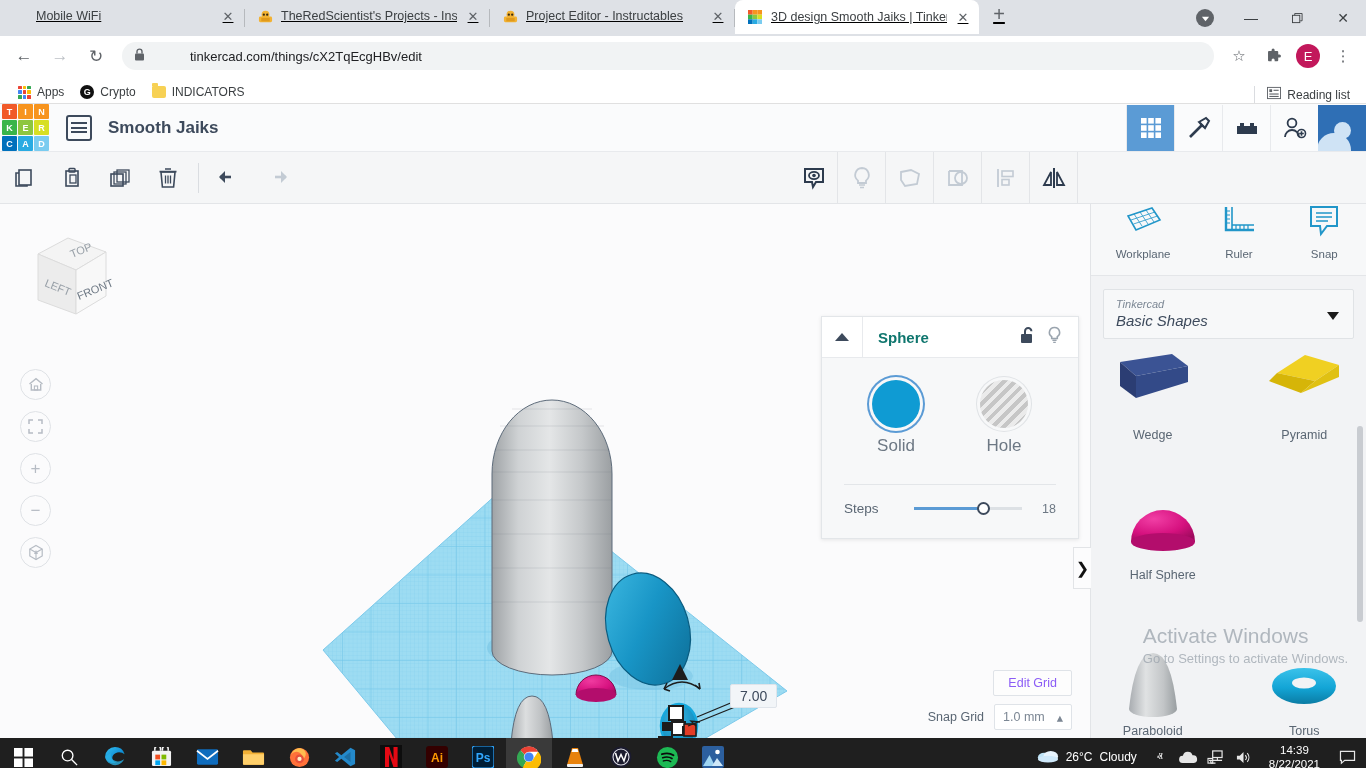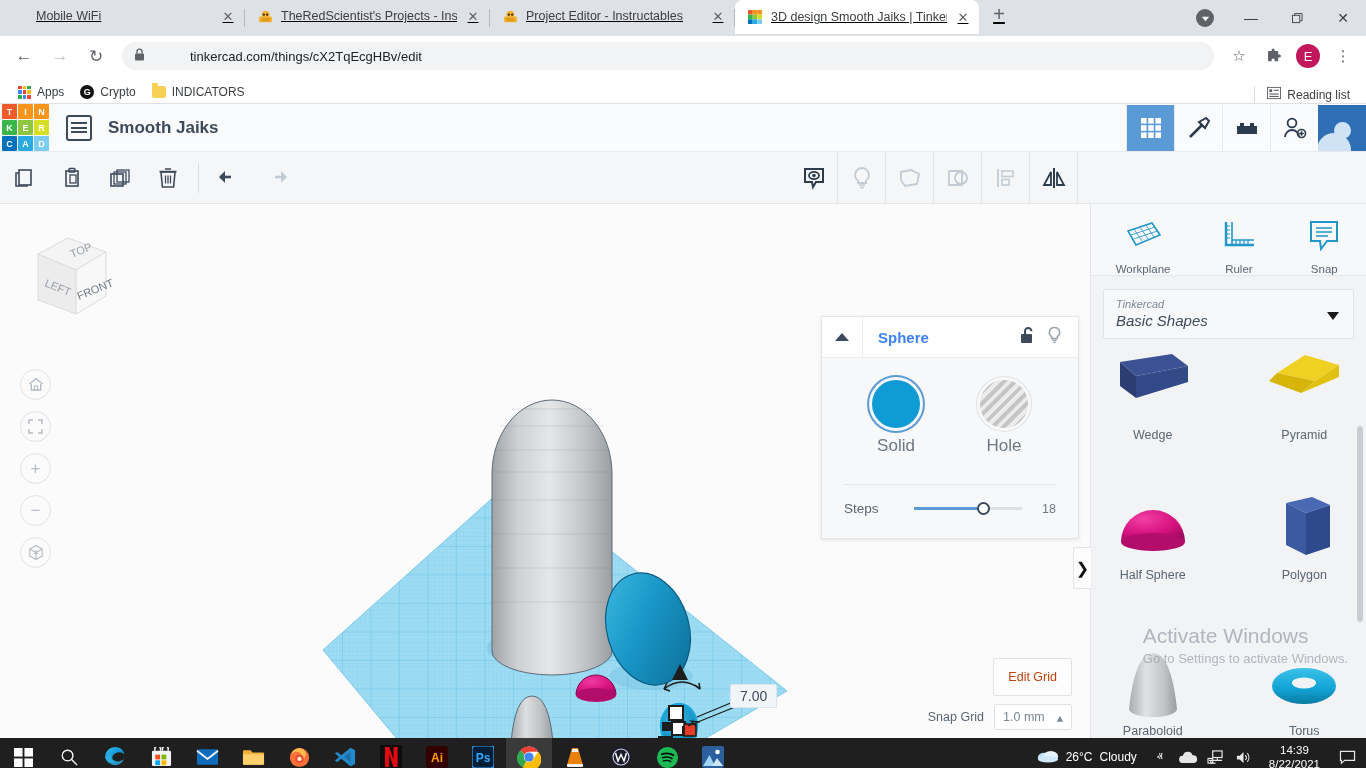--- a/index.html
+++ b/index.html
@@ -223,22 +223,22 @@
     position: absolute; background: #f2f5f8; border: 1px solid #dfe4ea;
     border-radius: 2px; padding: 3px 9px; font-size: 14px; color: #3d4a5c;
   }
 
   .bottombar {
     position: absolute; right: 18px; bottom: 8px;
     display: flex; flex-direction: column; align-items: flex-end; gap: 8px;
     z-index: 6;
   }
   .editgrid-btn {
-    height: 38px; padding: 0 14px; border: 1px solid #dfe3e8;
-    background: #fdfdfd; font-size: 12.5px; color: #c2410c;
+    height: 26px; padding: 0 14px; border: 1px solid #dfe3e8;
+    background: #fdfdfd; font-size: 12.5px; color: #8b5cf6;
     display: flex; align-items: center; border-radius: 2px;
   }
   .snapgrid { display: flex; align-items: center; gap: 10px; font-size: 12.5px; color: #5a6673; }
   .snap-sel {
     border: 1px solid #dfe3e8; background: #fff; height: 26px;
     padding: 0 8px; display: flex; align-items: center; gap: 12px;
     font-size: 12.5px; color: #7c8794; border-radius: 2px;
   }
 
   
@@ -248,21 +248,21 @@
     box-shadow: 0 1px 4px rgba(0,0,0,.09); z-index: 8;
   }
   .insp-head {
     height: 41px; background: #fff; display: flex; align-items: center;
     border-bottom: 1px solid #e8eaed;
   }
   .insp-collapse {
     width: 41px; height: 40px; display: flex; align-items: center;
     justify-content: center; border-right: 1px solid #e8eaed; color: #3d4a5c;
   }
-  .insp-title { font-size: 15px; font-weight: bold; color: #3b82f6; margin-left: 15px; }
+  .insp-title { font-size: 15px; font-weight: bold; color: #0f766e; margin-left: 15px; }
   .insp-icons { margin-left: auto; display: flex; gap: 12px; padding-right: 16px; }
   .insp-body { padding: 14px 0 0; }
   .swatch-row { display: flex; justify-content: space-around; padding: 8px 20px 0; }
   .swatch-wrap { text-align: center; }
   .swatch {
     width: 48px; height: 48px; border-radius: 50%; margin: 0 auto 8px;
   }
   .swatch.solid { background: #0f9bd3; box-shadow: 0 0 0 3px #f7f8f9, 0 0 0 5px #5b9bd5; }
   .swatch.hole {
     background: repeating-linear-gradient(-45deg, #c6c6c6 0 4px, #ebebeb 4px 8px);
@@ -284,21 +284,21 @@
   }
   .steps-val { font-size: 12.5px; color: #6d7884; width: 20px; text-align: right; }
 
   
   .rpanel {
     position: absolute; right: 0; top: 100px; bottom: 0; width: 276px;
     background: #f2f3f5; border-left: 1px solid #e2e4e7;
     display: flex; flex-direction: column;
   }
   .rtools {
-    height: 72px; display: flex; align-items: flex-end;
+    height: 72px; display: flex; align-items: flex-start;
     justify-content: space-around; background: #f7f8f9;
     border-bottom: 1px solid #e4e6e9;
   }
   .rtool { text-align: center; color: #2196c9; }
   .rtool-lbl { font-size: 11.5px; color: #5a6673; margin-top: 4px; }
   .cat-box {
     margin: 13px 12px 0; background: #f7f8f9;
     border: 1px solid #e0e3e6; border-radius: 2px;
     padding: 8px 12px 9px; display: flex; align-items: center;
     position: relative;
@@ -937,30 +937,20 @@
                   <stop offset="60%" stop-color="#d6117f"></stop>
                   <stop offset="100%" stop-color="#9c0a5c"></stop>
                 </radialGradient>
               </defs>
               <path d="M10 44 a32 32 0 0 1 64 0 Z" fill="url(#hsG)"></path>
               <ellipse cx="42" cy="44" rx="32" ry="9" fill="#b30d6c"></ellipse>
             </svg>
           </div>
           <div class="shape-lbl">Half Sphere</div>
         </div>
-        <div class="shape-cell">
-          <div class="shape-art">
-            <svg width="84" height="72" viewBox="0 0 84 72">
-              <polygon points="24,10 50,4 68,12 44,20" fill="#4a69b5"></polygon>
-              <polygon points="24,10 44,20 44,62 24,52" fill="#3b5aa0"></polygon>
-              <polygon points="44,20 68,12 68,54 44,62" fill="#2f4a8c"></polygon>
-            </svg>
-          </div>
-          <div class="shape-lbl">Polygon</div>
-        </div>
       </div>
 
       <div class="shape-row" style="margin-top:58px">
         <div class="shape-cell">
           <div class="shape-art">
             <svg width="84" height="76" viewBox="0 0 84 76">
               <defs>
                 <linearGradient id="pbG" x1="0" y1="0" x2="1" y2="0">
                   <stop offset="0%" stop-color="#a8acb0"></stop>
                   <stop offset="35%" stop-color="#e0e2e3"></stop>

